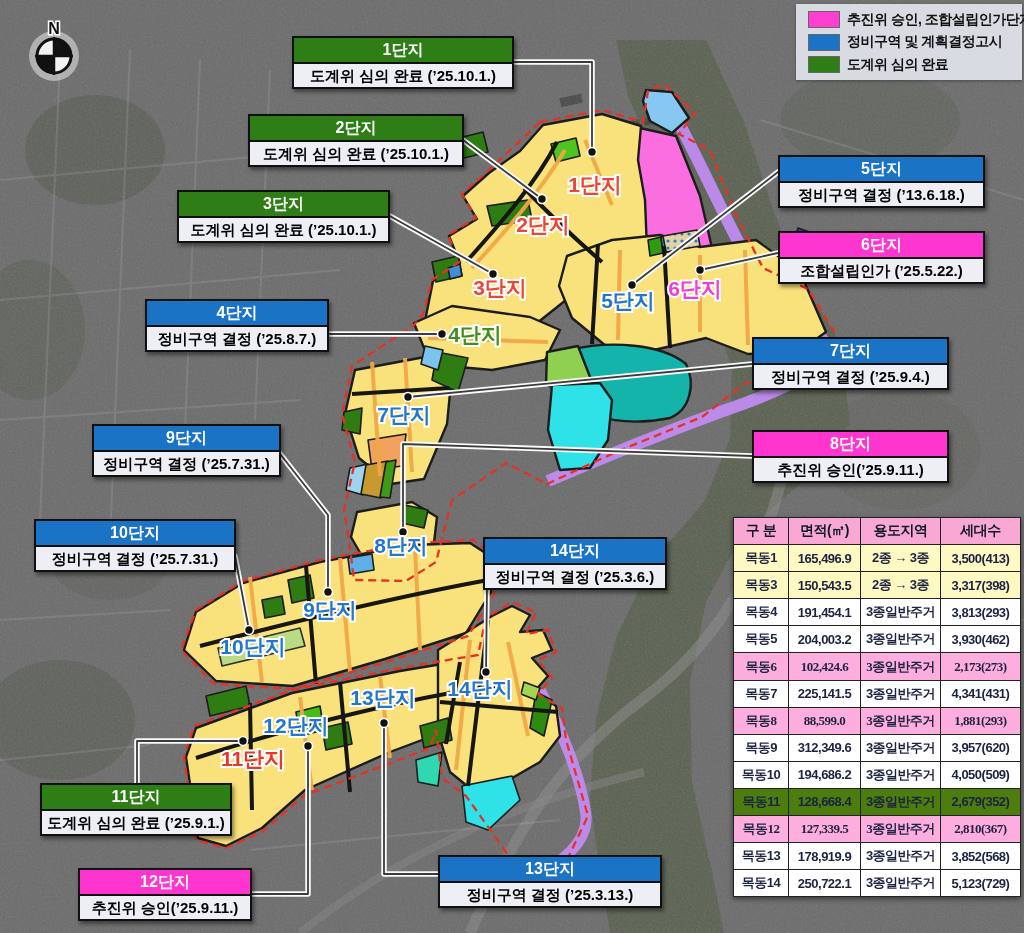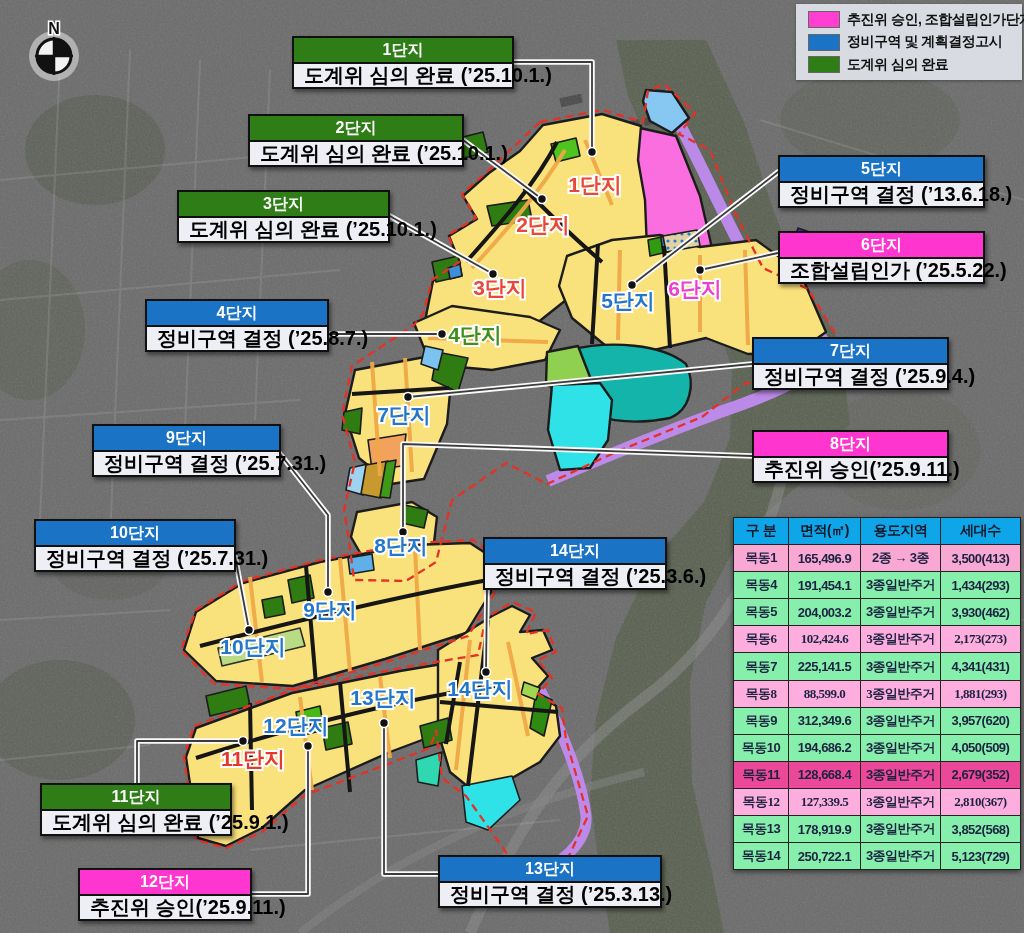--- a/index.html
+++ b/index.html
@@ -2,42 +2,42 @@
 <html><head>
 <meta charset="utf-8">
 <style>
   html,body{margin:0;padding:0;background:#444;}
   .stage{position:relative;width:1024px;height:933px;overflow:hidden;background:#6b6b6b;
          font-family:"Liberation Sans","DejaVu Sans",sans-serif;}
   .stage svg.map{position:absolute;left:0;top:0;}
   
   .callout{position:absolute;border:2px solid #101010;box-shadow:2px 3px 4px rgba(0,0,0,.45);z-index:30;}
   .co-head{color:#fff;text-align:center;font-weight:bold;font-size:16px;line-height:22px;padding:1px 0;border-bottom:2px solid #101010;}
-  .co-body{background:#edeff5;color:#000;text-align:center;font-weight:bold;font-size:20px;line-height:21px;padding:1px 10px;white-space:nowrap;}
+  .co-body{background:#edeff5;color:#000;text-align:center;font-weight:bold;font-size:15px;line-height:21px;padding:1px 2px;white-space:nowrap;}
   .hd-green{background:#2e7d17;}
   .hd-blue{background:#1b73c6;}
   .hd-pink{background:#ff35cf;}
   
   .legend{position:absolute;left:796px;top:4px;width:226px;height:72px;background:rgba(230,234,241,.88);
           z-index:40;display:flex;flex-direction:column;justify-content:space-evenly;padding:2px 0;box-shadow:0 1px 3px rgba(0,0,0,.35);}
   .legend-row{display:flex;align-items:center;gap:7px;padding-left:12px;}
   .legend-swatch{width:30px;height:15px;border:1px solid #666;flex:0 0 auto;}
   .sw-pink{background:#ff3fd1;} .sw-blue{background:#1b73c6;} .sw-green{background:#2e7d17;}
   .legend-label{font-size:14px;font-weight:bold;color:#111;white-space:nowrap;letter-spacing:-0.5px;}
   
   .dtable{position:absolute;left:733px;top:517px;z-index:40;border-collapse:collapse;table-layout:fixed;
           box-shadow:0 2px 5px rgba(0,0,0,.5);}
   .dtable th,.dtable td{border:1.4px solid #222;text-align:center;vertical-align:middle;
           font-size:13px;font-weight:bold;color:#1c2340;padding:0;height:26.1px;white-space:nowrap;letter-spacing:-0.5px;}
-  .dtable th{background:#0ea5e9;font-size:14px;color:#101828;}
+  .dtable th{background:#f9a8d4;font-size:14px;color:#101828;}
   .col-name{width:55px;} .col-area{width:72px;} .col-zone{width:80px;} .col-units{width:80px;}
-  .row-salmon td{background:#f9a8d4;}
-  .row-blue td{background:#86efac;}
+  .row-salmon td{background:#fef9c3;}
+  .row-blue td{background:#ffffff;}
   .row-pink td{background:#fdaede;font-family:Liberation Serif, serif;}
-  .row-green td{background:#ec4899;}
+  .row-green td{background:#4d7c0f;}
   
   .compass{position:absolute;left:24px;top:8px;z-index:40;}
 </style>
 </head>
 <body>
 
 <div class="stage">
 
   <svg class="map" width="1024" height="933" viewBox="0 0 1024 933">
     <defs>
@@ -353,25 +353,31 @@
         <th>세대수</th>
       </tr>
     </thead>
     <tbody>
       <tr class="row-salmon">
           <td>목동1</td>
           <td>165,496.9</td>
           <td>2종 → 3종</td>
           <td>3,500(413)</td>
         </tr>
+      <tr class="row-salmon">
+          <td>목동3</td>
+          <td>150,543.5</td>
+          <td>2종 → 3종</td>
+          <td>3,317(398)</td>
+        </tr>
       <tr class="row-blue">
           <td>목동4</td>
           <td>191,454.1</td>
           <td>3종일반주거</td>
-          <td>1,434(293)</td>
+          <td>3,813(293)</td>
         </tr>
       <tr class="row-blue">
           <td>목동5</td>
           <td>204,003.2</td>
           <td>3종일반주거</td>
           <td>3,930(462)</td>
         </tr>
       <tr class="row-pink">
           <td>목동6</td>
           <td>102,424.6</td>

